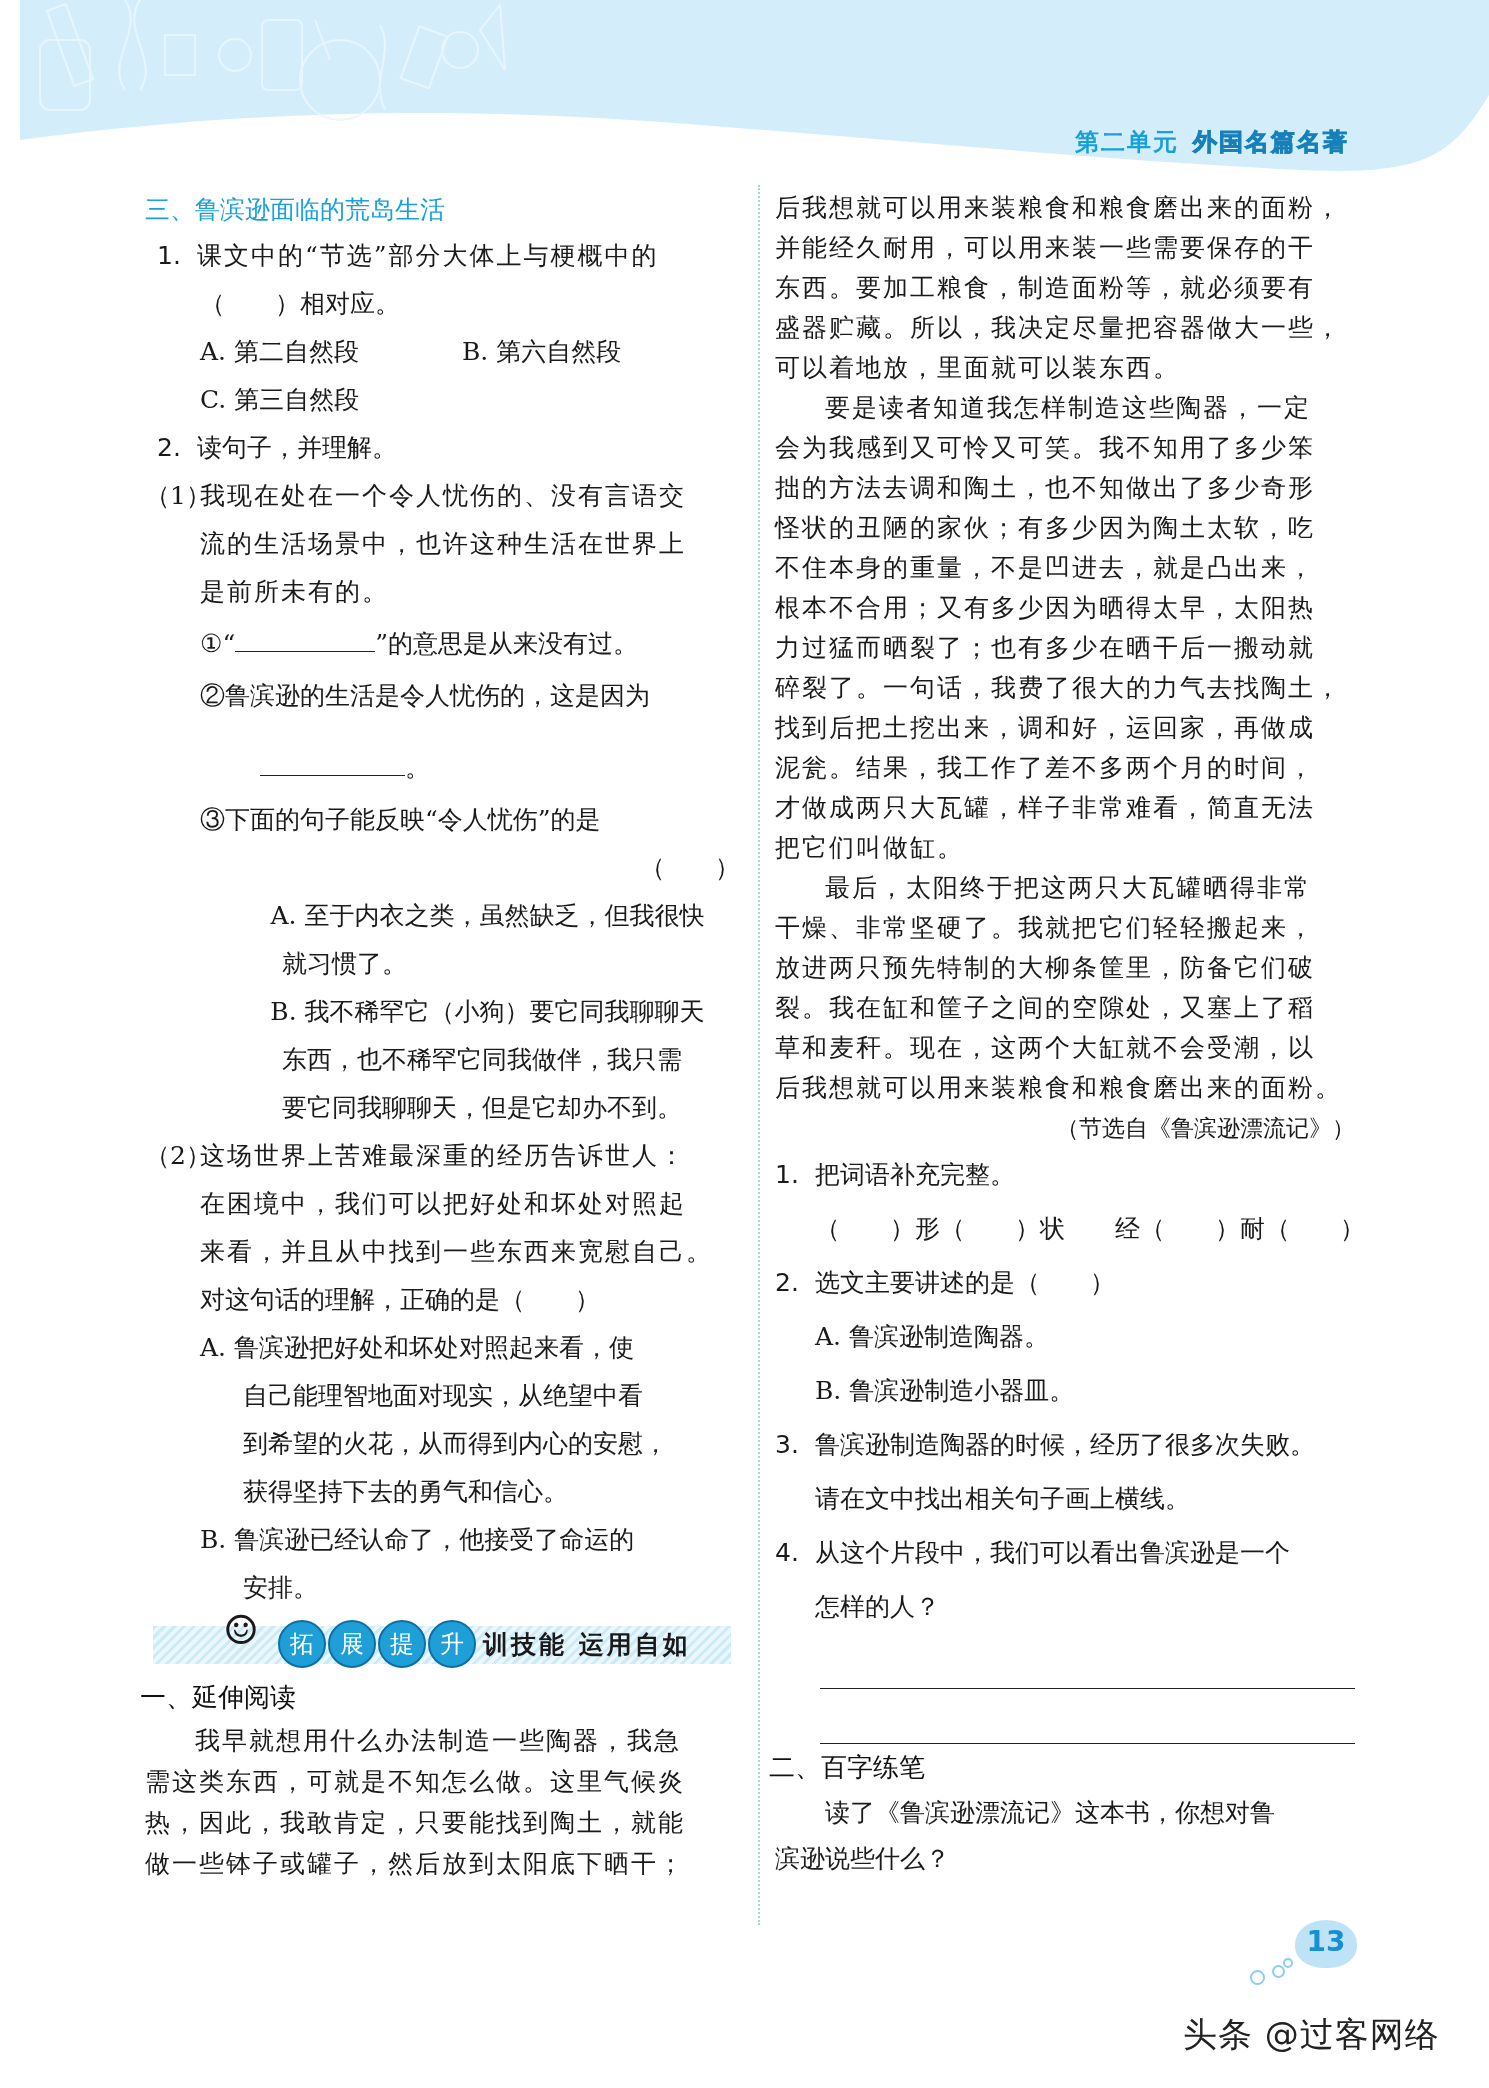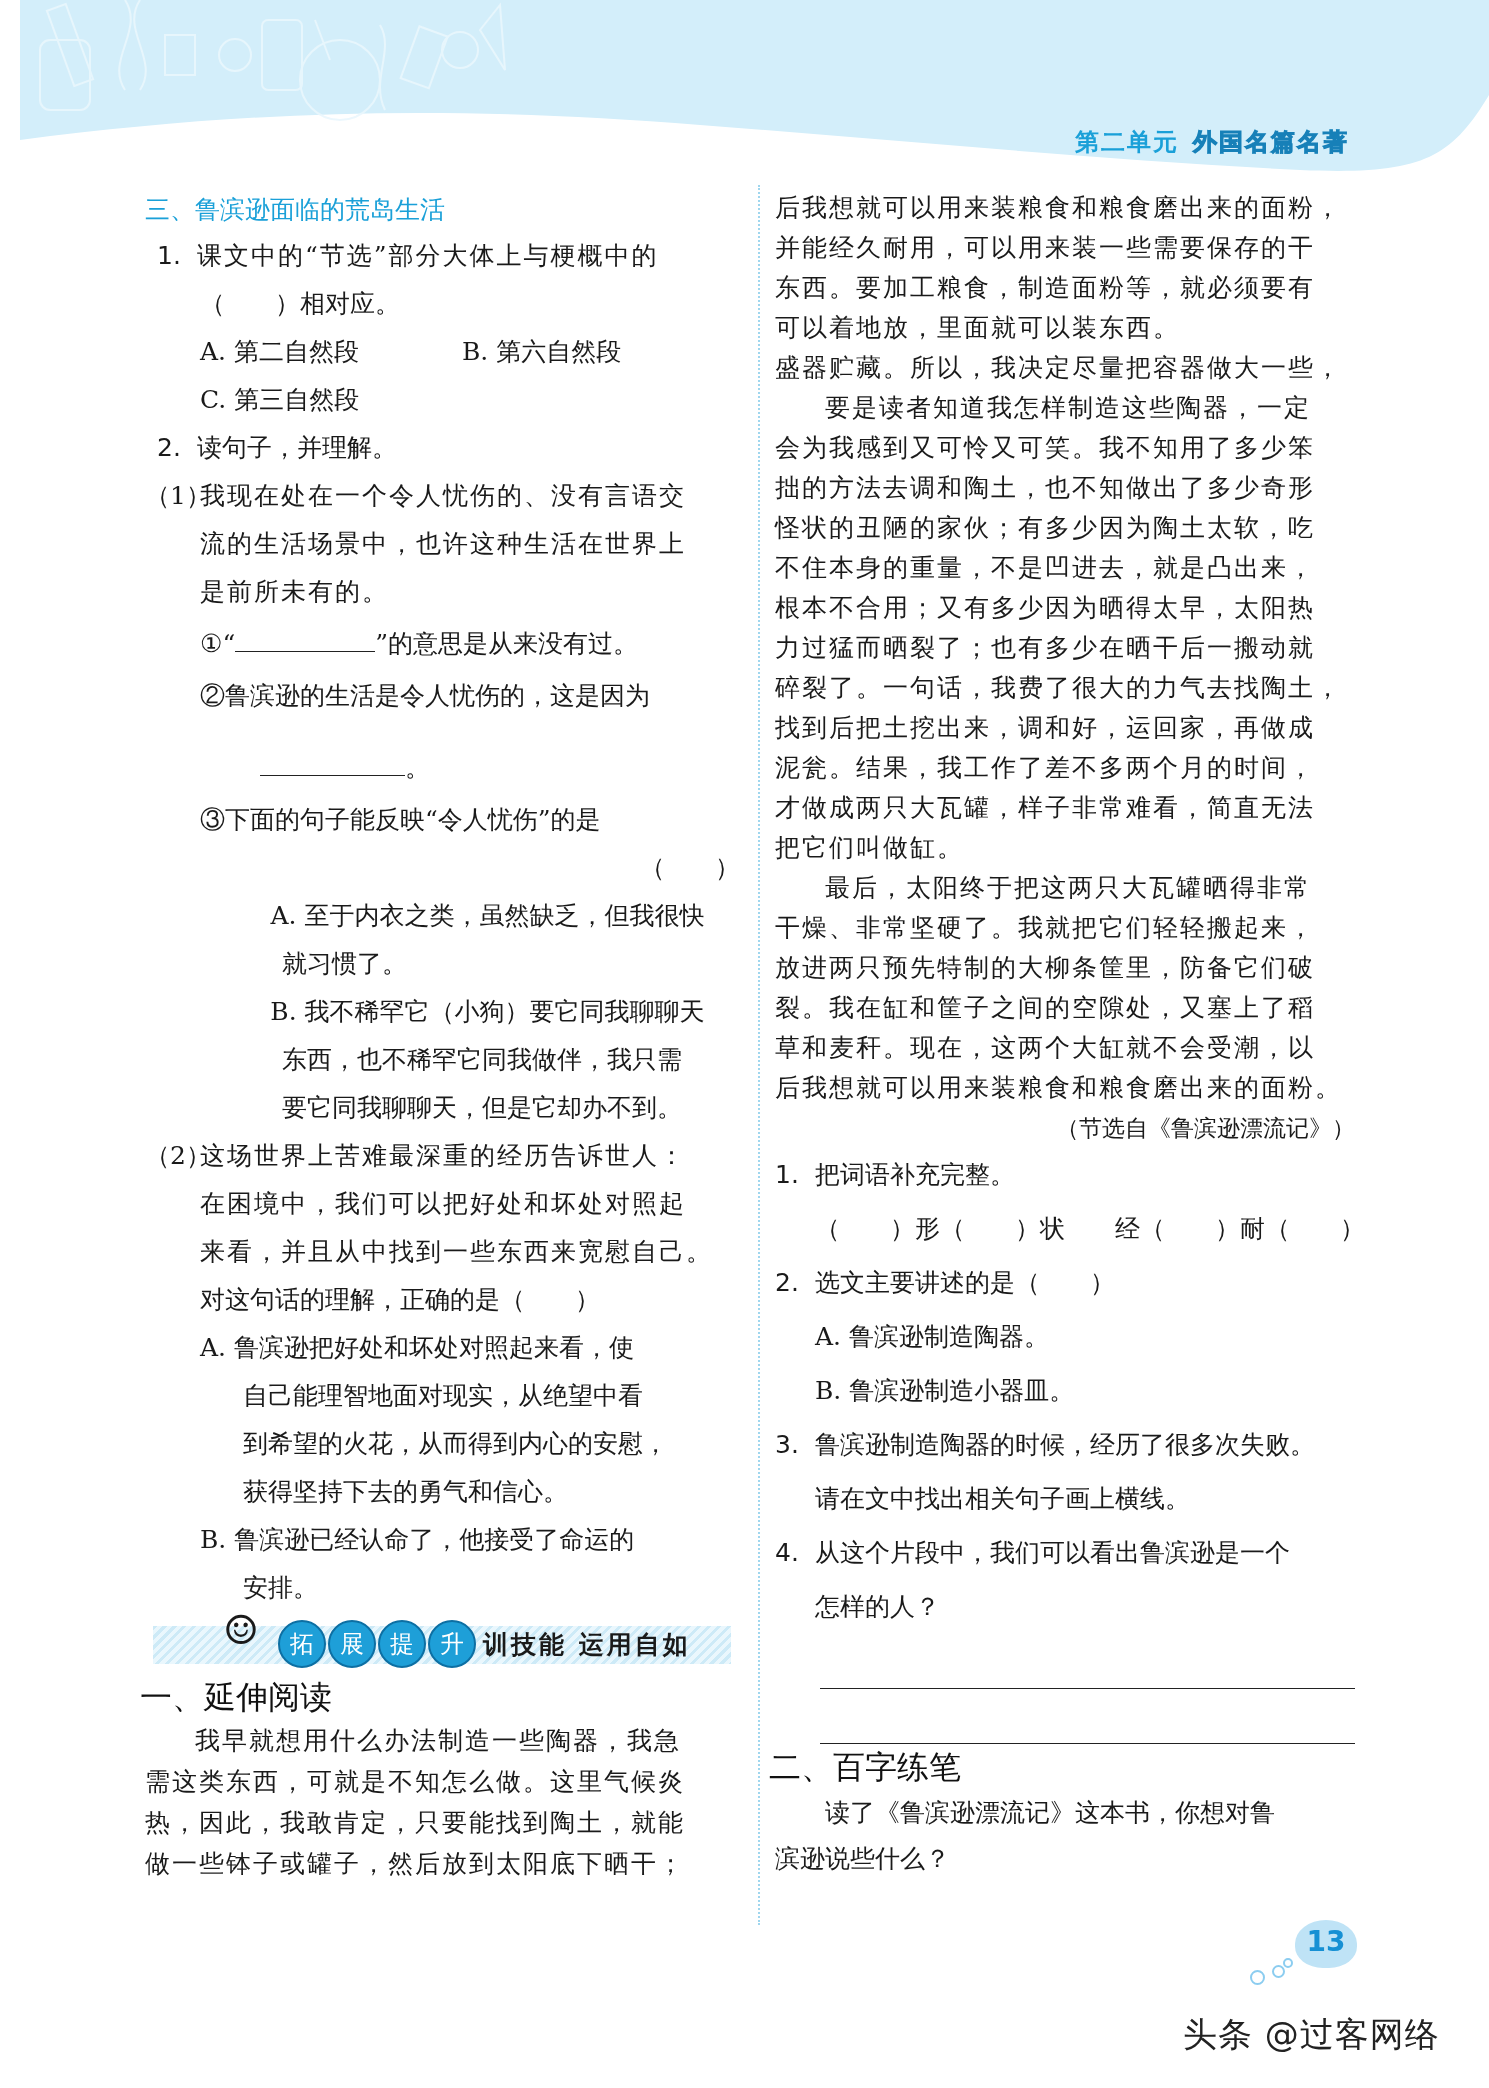--- a/index.html
+++ b/index.html
@@ -18,21 +18,21 @@
   }
   .unit-title .sub { margin-left:14px; color:#2ab0e6; -webkit-text-stroke:1px #1780b8; }
   .divider {
     position:absolute; left:758px; top:185px; width:0; height:1740px;
     border-left:2px dotted #9fd6ee;
   }
   .col { position:absolute; font-size:25px; line-height:48px; }
   .col-left { left:145px; top:188px; width:595px; }
   .col-right { left:775px; top:188px; width:580px; }
   .sec-title-blue { font-family:"DejaVu Sans", sans-serif; color:#1aa0d8; font-size:25px; line-height:44px; }
-  .sec-title-black { font-family:"DejaVu Sans", sans-serif; color:#111; font-size:32px; line-height:46px; margin-left:-3px; }
+  .sec-title-black { font-family:"DejaVu Sans", sans-serif; color:#111; font-size:26px; line-height:46px; margin-left:-3px; }
   .line { white-space:nowrap; }
   .q-num { font-family:"DejaVu Sans", sans-serif; display:inline-block; width:40px; }
   .ind1 { padding-left:12px; }
   .ind2 { padding-left:55px; }
   .ind3 { padding-left:90px;text-align:center; }
   .ind4 { padding-left:115px; }
   .ind5 { padding-left:160px; }
   .blank { display:inline-block; border-bottom:1.5px solid #222; vertical-align:baseline; height:22px; }
   .right { text-align:right; }
   .para { text-indent:2em; text-align:justify; letter-spacing:2px; }
@@ -138,22 +138,22 @@
     <div class="line" style="text-indent:0">热，因此，我敢肯定，只要能找到陶土，就能</div>
     <div class="line" style="text-indent:0">做一些钵子或罐子，然后放到太阳底下晒干；</div>
   </div>
 </div>
 
 <div class="col col-right" style="line-height:40px">
   <div class="prose">
     <div class="line">后我想就可以用来装粮食和粮食磨出来的面粉，</div>
     <div class="line">并能经久耐用，可以用来装一些需要保存的干</div>
     <div class="line">东西。要加工粮食，制造面粉等，就必须要有</div>
+    <div class="line">盛器贮藏。所以，我决定尽量把容器做大一些，</div>
     <div class="line">可以着地放，里面就可以装东西。</div>
-    <div class="line">盛器贮藏。所以，我决定尽量把容器做大一些，</div>
   </div>
   <div class="prose">
     <div class="line" style="padding-left:50px">要是读者知道我怎样制造这些陶器，一定</div>
     <div class="line">会为我感到又可怜又可笑。我不知用了多少笨</div>
     <div class="line">拙的方法去调和陶土，也不知做出了多少奇形</div>
     <div class="line">怪状的丑陋的家伙；有多少因为陶土太软，吃</div>
     <div class="line">不住本身的重量，不是凹进去，就是凸出来，</div>
     <div class="line">根本不合用；又有多少因为晒得太早，太阳热</div>
     <div class="line">力过猛而晒裂了；也有多少在晒干后一搬动就</div>
     <div class="line">碎裂了。一句话，我费了很大的力气去找陶土，</div>

